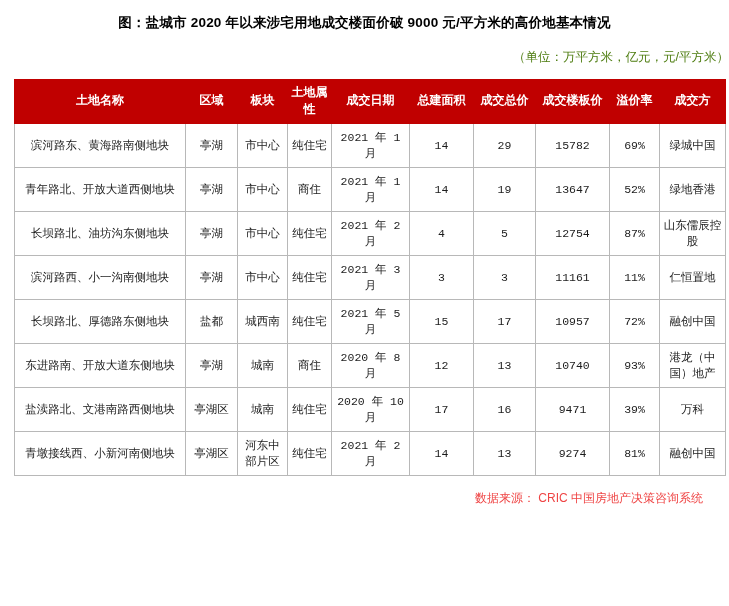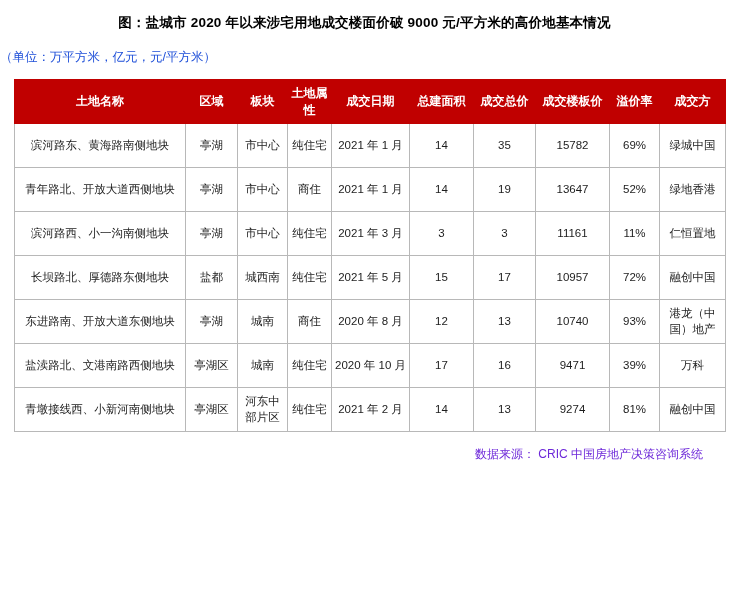--- a/index.html
+++ b/index.html
@@ -22,34 +22,35 @@
   }
   .title {
     text-align: center;
     font-size: 13.5px;
     font-weight: bold;
     color: #000000;
     padding-top: 14px;
     letter-spacing: 0.2px;
   }
   .subtitle {
-    text-align: left;
+    text-align: right;
     font-size: 12.5px;
-    color: #1d4ed8;
+    color: #4d7c0f;
     padding-top: 17px;
     padding-bottom: 13px;
   }
   .table-wrap {
     padding: 0 14px;
     box-sizing: border-box;
   }
   table.land-table {
     border-collapse: collapse;
     width: 701px;
     table-layout: fixed;
+    font-family: Liberation Mono, monospace;
   }
   table.land-table th,
   table.land-table td {
     border: 1px solid #b8b8b8;
     text-align: center;
     vertical-align: middle;
     font-size: 11.5px;
     line-height: 1.35;
     padding: 4px 2px;
     box-sizing: border-box;
@@ -72,21 +73,21 @@
     font-size: 11.5px;
     padding-left: 2px;
     padding-right: 2px;
   }
   td.narrow {
     font-size: 11px;
   }
   .footer {
     text-align: right;
     font-size: 12px;
-    color: #6d28d9;
+    color: #ef4444;
     padding: 14px 26px 0 0;
   }
   
   col.c0 { width: 171px; }
   col.c1 { width: 52px; }
   col.c2 { width: 50px; }
   col.c3 { width: 44px; }
   col.c4 { width: 78px; }
   col.c5 { width: 64px; }
   col.c6 { width: 62px; }
@@ -131,36 +132,48 @@
         </tr>
       </thead>
       <tbody>
         <tr>
           <td class="name-cell">滨河路东、黄海路南侧地块</td>
           <td>亭湖</td>
           <td class="narrow">市中心</td>
           <td class="narrow">纯住宅</td>
           <td>2021 年 1 月</td>
           <td>14</td>
-          <td>35</td>
+          <td>29</td>
           <td>15782</td>
           <td>69%</td>
           <td>绿城中国</td>
         </tr>
         <tr>
           <td class="name-cell">青年路北、开放大道西侧地块</td>
           <td>亭湖</td>
           <td class="narrow">市中心</td>
           <td class="narrow">商住</td>
           <td>2021 年 1 月</td>
           <td>14</td>
           <td>19</td>
           <td>13647</td>
           <td>52%</td>
           <td>绿地香港</td>
+        </tr>
+        <tr>
+          <td class="name-cell">长坝路北、油坊沟东侧地块</td>
+          <td>亭湖</td>
+          <td class="narrow">市中心</td>
+          <td class="narrow">纯住宅</td>
+          <td>2021 年 2 月</td>
+          <td>4</td>
+          <td>5</td>
+          <td>12754</td>
+          <td>87%</td>
+          <td>山东儒辰控股</td>
         </tr>
         <tr>
           <td class="name-cell">滨河路西、小一沟南侧地块</td>
           <td>亭湖</td>
           <td class="narrow">市中心</td>
           <td class="narrow">纯住宅</td>
           <td>2021 年 3 月</td>
           <td>3</td>
           <td>3</td>
           <td>11161</td>

